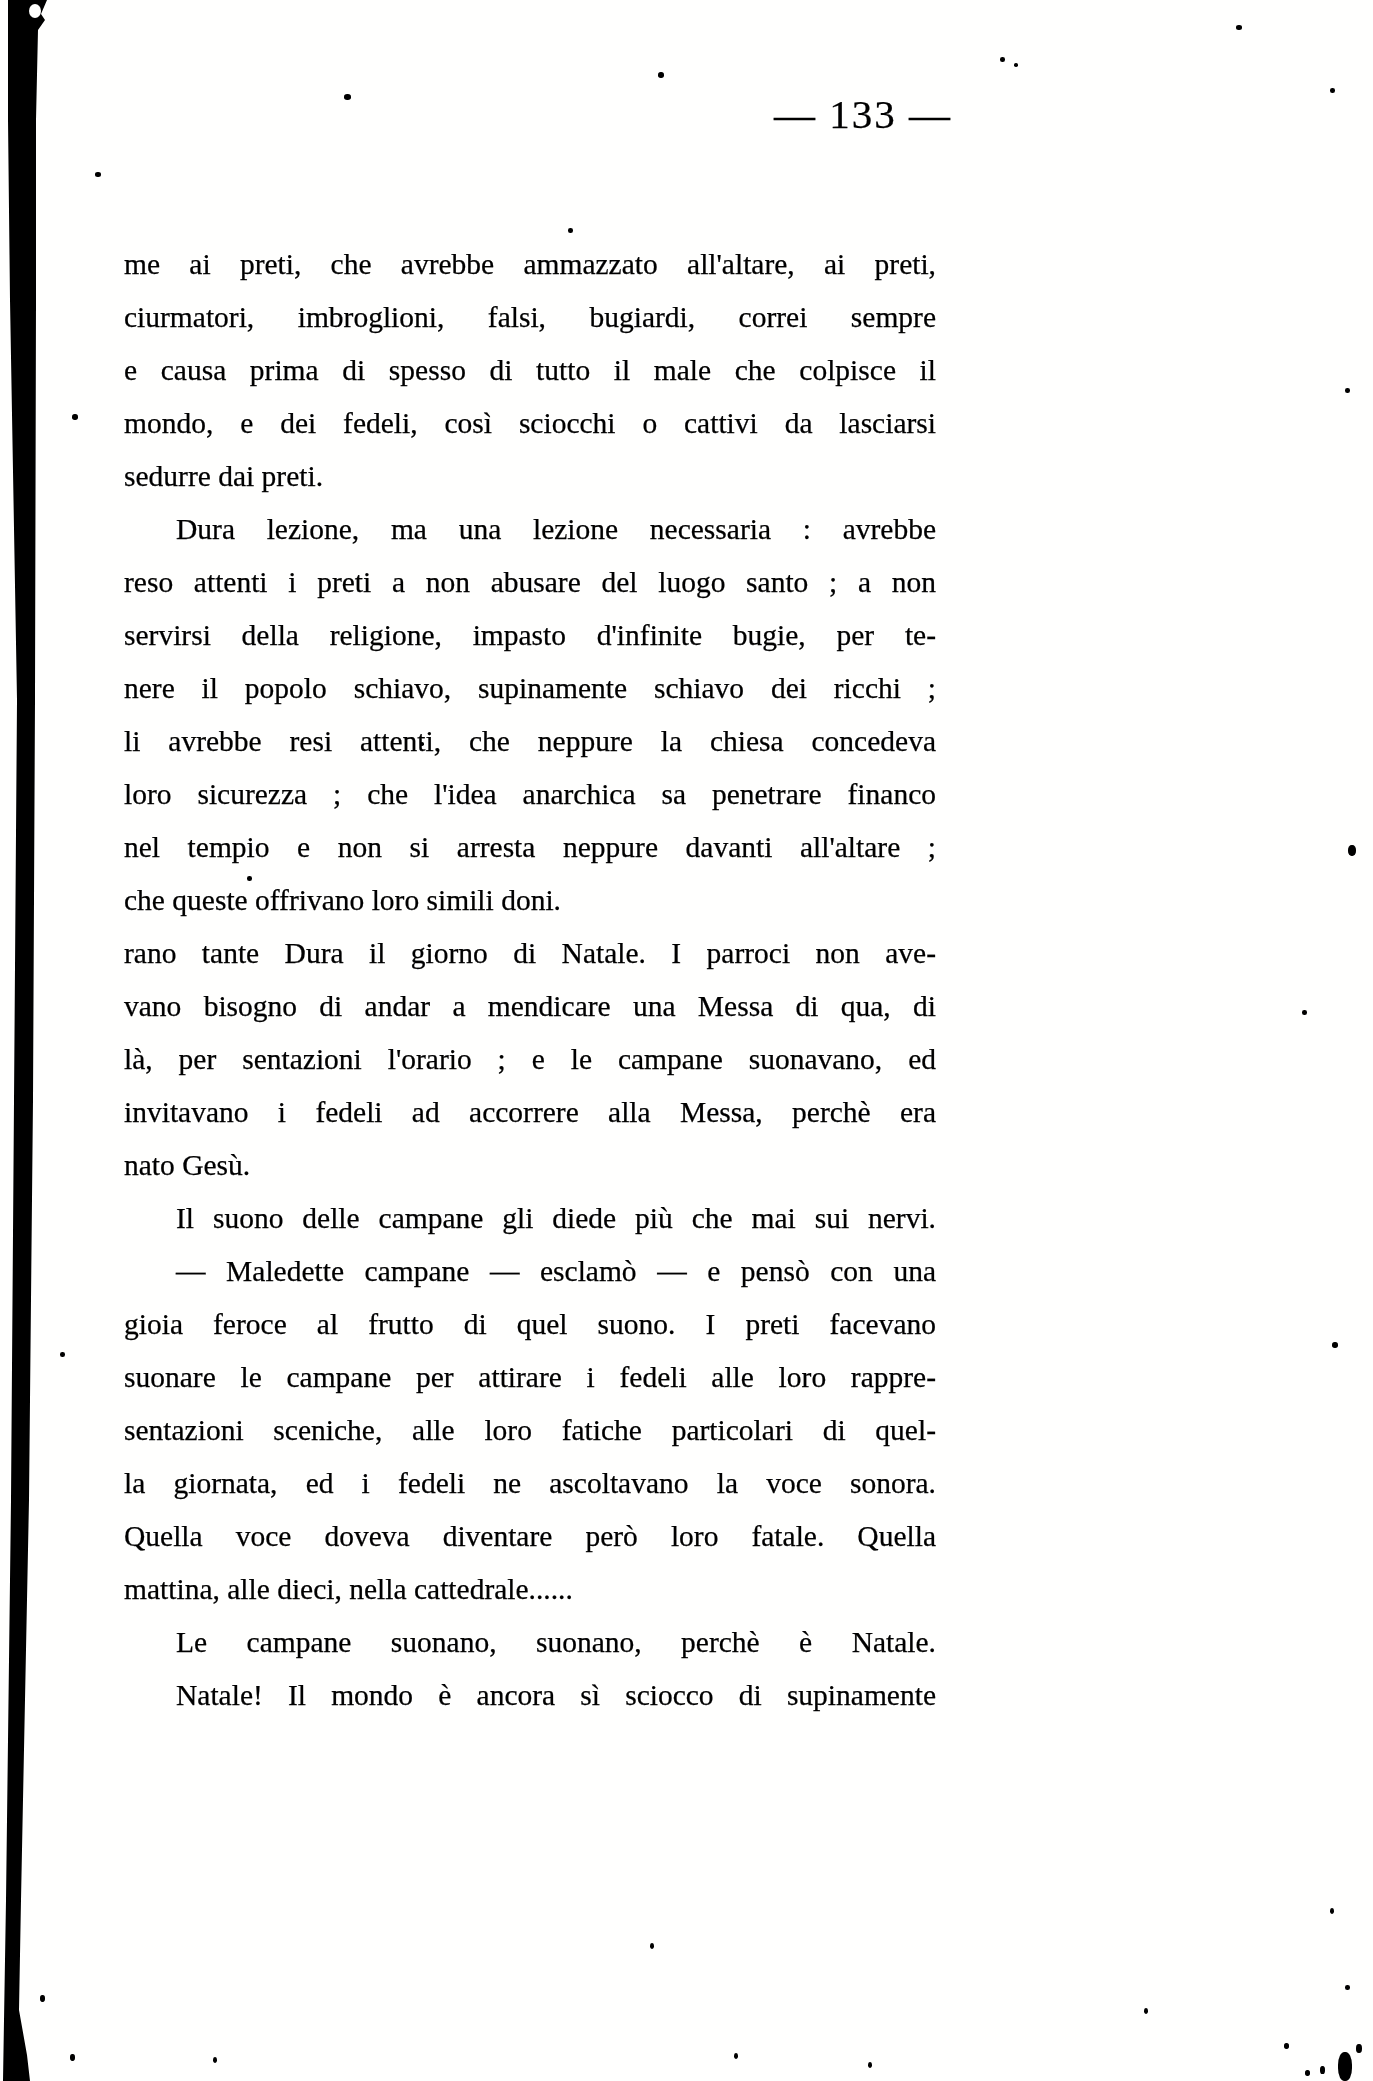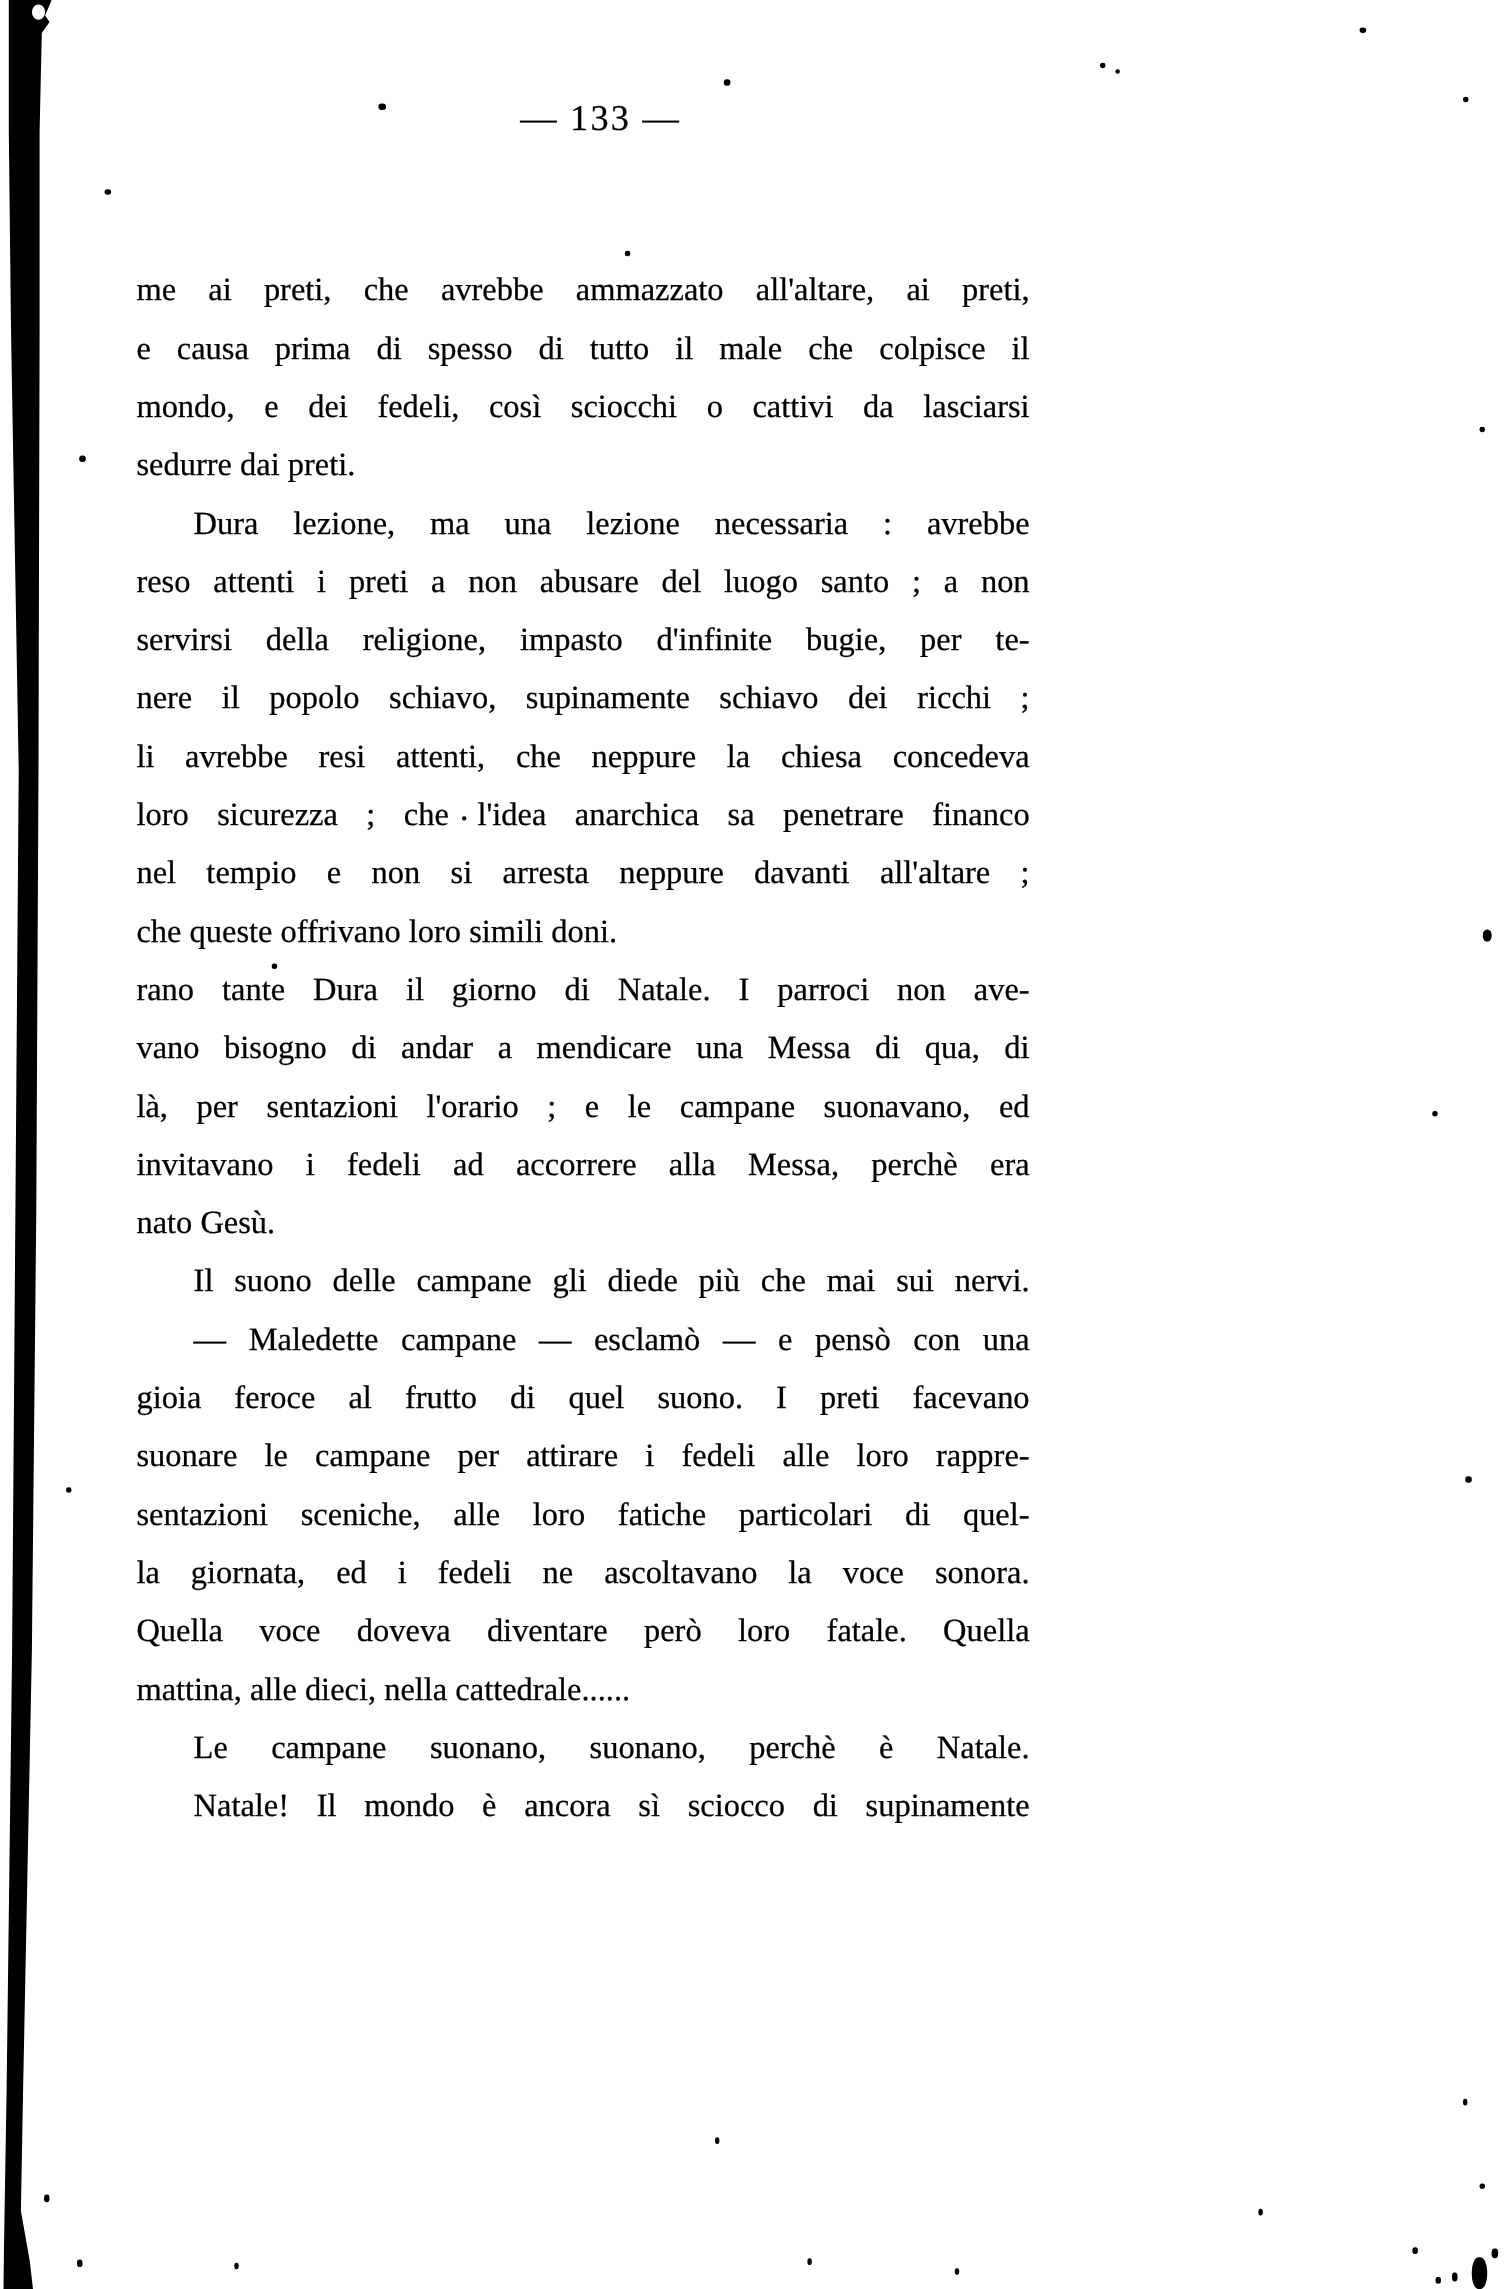--- a/index.html
+++ b/index.html
@@ -33,22 +33,22 @@
     position: absolute;
     left: 29px; top: 4px;
     width: 12px; height: 14px;
     background: #fffffe;
     border-radius: 50%;
   }
   .page-number {
     position: absolute;
     left: 140px; top: 90px;
     width: 812px;
-    text-align: center;
-    font-size: 33px;
+    text-align: right;
+    font-size: 41px;
     letter-spacing: 2px;
     -webkit-text-stroke: 0.25px #000;
   }
   .textblock {
     position: absolute;
     left: 124px; top: 238px;
     width: 812px;
     font-size: 29.5px;
     -webkit-text-stroke: 0.25px #000;
   }
@@ -68,20 +68,21 @@
 </style>
 </head>
 <body>
 
 <div class="page">
   <div class="binding-bar"></div>
   <div class="binding-notch"></div>
   <div class="page-number">— 133 —</div>
   <div class="textblock" id="lines">
       <div class="line just">me ai preti, che avrebbe ammazzato all'altare, ai preti,</div>
+      <div class="line just">ciurmatori, imbroglioni, falsi, bugiardi, correi sempre</div>
       <div class="line just">e causa prima di spesso di tutto il male che colpisce il</div>
       <div class="line just">mondo, e dei fedeli, così sciocchi o cattivi da lasciarsi</div>
       <div class="line">sedurre dai preti.</div>
       <div class="line ind just">Dura lezione, ma una lezione necessaria : avrebbe</div>
       <div class="line just">reso attenti i preti a non abusare del luogo santo ; a non</div>
       <div class="line just">servirsi della religione, impasto d'infinite bugie, per te-</div>
       <div class="line just">nere il popolo schiavo, supinamente schiavo dei ricchi ;</div>
       <div class="line just">li avrebbe resi attenti, che neppure la chiesa concedeva</div>
       <div class="line just">loro sicurezza ; che l'idea anarchica sa penetrare financo</div>
       <div class="line just">nel tempio e non si arresta neppure davanti all'altare ;</div>

